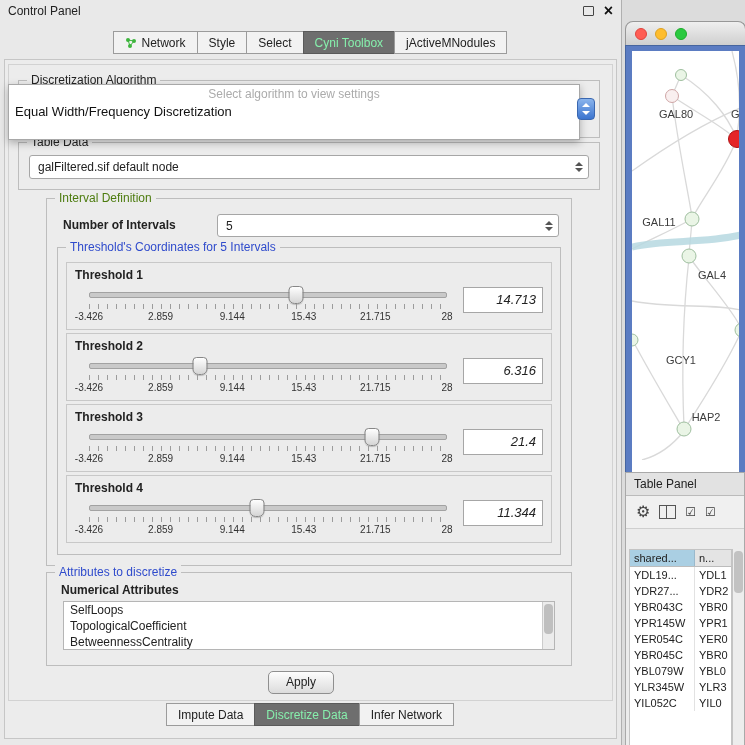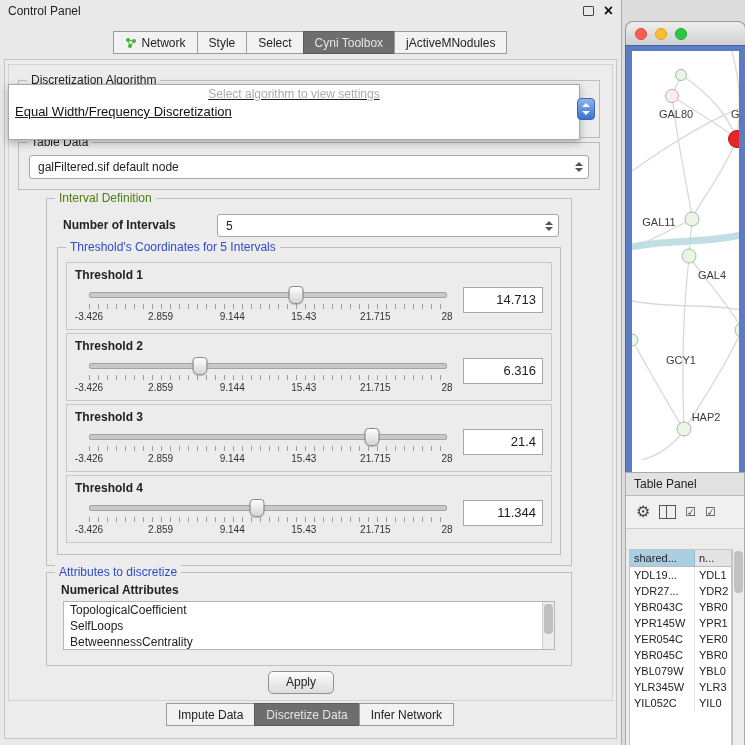--- a/index.html
+++ b/index.html
@@ -12,38 +12,38 @@
   .cp-title{flex:1;}
   .win-icons{display:flex;align-items:center;gap:10px;}
   .float-ic{width:9px;height:8px;border:1.5px solid #444;display:inline-block;border-radius:1px;}
   .close-ic{font-size:16px;font-weight:bold;line-height:14px;color:#111;}
   
   .tabrow{position:absolute;left:0;right:0;display:flex;justify-content:center;}
   .tabrow.top{top:31px;}
   .tabrow.bottom{top:703px;}
   .tab{display:flex;align-items:center;gap:5px;padding:3px 11px;font-size:12px;background:#f2f2f2;
        border:1px solid #9b9b9b;margin-left:-1px;white-space:nowrap;height:15px;}
-  .tab.sel{background:#6e6e6e;color:#e5e5e5;border-color:#5a5a5a;align-items:flex-end;}
+  .tab.sel{background:#6e6e6e;color:#86efac;border-color:#5a5a5a;align-items:flex-end;}
   
   .outer-box{position:absolute;left:4px;right:4px;top:59px;bottom:6px;border:1px solid #c6c6c6;background:#ececec;}
   .inner-box{position:absolute;left:8px;right:8px;top:64px;bottom:44px;border:1px solid #d2d2d2;background:#ececec;}
   
   .group{position:absolute;border:1px solid #bdbdbd;}
   .group-label{position:absolute;top:-8px;left:8px;background:#ececec;padding:0 4px;font-size:12px;white-space:nowrap;}
   .glabel-green{color:#4d7c0f;}
   .glabel-blue{color:#2f4bcc;}
   
   .combo{position:absolute;background:#fff;border:1px solid #a6a6a6;border-radius:3px;font-size:12px;}
   .combo .val{position:absolute;left:8px;top:50%;transform:translateY(-50%);white-space:nowrap;}
   .arrows{position:absolute;right:5px;top:50%;transform:translateY(-50%);display:flex;flex-direction:column;gap:2px;}
   .arr-up{width:0;height:0;border-left:4px solid transparent;border-right:4px solid transparent;border-bottom:4px solid #555;}
   .arr-dn{width:0;height:0;border-left:4px solid transparent;border-right:4px solid transparent;border-top:4px solid #555;}
   
   .dd-overlay{position:absolute;left:8px;top:84px;width:570px;height:54px;background:#fff;border:1px solid #a8a8a8;
-              box-shadow:0 3px 8px rgba(0,0,0,.28);z-index:5;text-decoration:underline;}
+              box-shadow:0 3px 8px rgba(0,0,0,.28);z-index:5;}
   .dd-ph{height:18px;line-height:18px;text-align:center;color:#ababab;font-size:12px;}
   .dd-item{height:17px;line-height:17px;padding-left:6px;font-size:13px;color:#111;}
   .dd-item.b{font-weight:bold;}
   .combo-btn-blue{position:absolute;left:577px;top:98px;width:16px;height:20px;z-index:6;border:1px solid #3a67b0;
                   border-radius:4px;background:linear-gradient(#8ab4ec,#3b74cf);}
   .combo-btn-blue .wu{position:absolute;left:4px;top:4px;width:0;height:0;border-left:4px solid transparent;border-right:4px solid transparent;border-bottom:4px solid #fff;}
   .combo-btn-blue .wd{position:absolute;left:4px;bottom:4px;width:0;height:0;border-left:4px solid transparent;border-right:4px solid transparent;border-top:4px solid #fff;}
   
   .thr-block{position:absolute;left:8px;right:8px;height:66px;border:1px solid #c8c8c8;}
   .thr-name{position:absolute;left:8px;top:5px;font-size:12px;font-weight:bold;}
@@ -53,21 +53,21 @@
   .thumb{position:absolute;top:1px;width:13px;height:16px;transform:translateX(-50%);
          background:linear-gradient(#fefefe,#d5d5d5);border:1px solid #878787;border-radius:4px 4px 6px 6px;box-shadow:0 1px 1px rgba(0,0,0,.2);}
   .ticks{position:absolute;left:0;right:0;top:19px;height:5px;
          background-image:repeating-linear-gradient(to right,#9c9c9c 0,#9c9c9c 1px,transparent 1px,transparent 9px);}
   .tick-labels{position:absolute;left:0;right:0;top:26px;height:12px;}
   .tick-labels span{position:absolute;transform:translateX(-50%);font-size:10px;color:#333;white-space:nowrap;}
   .tick-labels span:nth-child(1){left:0%}.tick-labels span:nth-child(2){left:20%}
   .tick-labels span:nth-child(3){left:40%}.tick-labels span:nth-child(4){left:60%}
   .tick-labels span:nth-child(5){left:80%}.tick-labels span:nth-child(6){left:100%}
   .thr-val{position:absolute;right:8px;top:24px;width:72px;height:24px;background:#fff;border:1px solid #a6a6a6;
-           font-size:13px;text-align:right;line-height:24px;padding-right:6px;}
+           font-size:13px;text-align:right;line-height:24px;padding-right:6px;font-style:italic;}
   
   .listbox{position:absolute;left:16px;right:16px;top:28px;height:47px;background:#fff;border:1px solid #b5b5b5;overflow:hidden;}
   .listbox .li{height:16px;line-height:16px;padding-left:6px;font-size:12px;}
   .list-scroll{position:absolute;right:0;top:0;bottom:0;width:11px;background:#ececec;border-left:1px solid #ccc;}
   .list-scroll .sthumb{position:absolute;left:1px;right:1px;top:2px;height:30px;background:#bfbfbf;border-radius:4px;}
   .apply-btn{position:absolute;left:268px;top:671px;width:64px;height:21px;border:1px solid #8f8f8f;border-radius:5px;
              background:linear-gradient(#fdfdfd,#dcdcdc);font-size:12px;text-align:center;line-height:20px;}
   .bold12{font-size:12px;font-weight:bold;}
   
   .net-win{position:absolute;left:625px;top:21px;width:121px;height:462px;}
@@ -263,22 +263,22 @@
           <div class="thr-val">11.344</div>
         </div>
 
       </div>
     </div>
 
     <div class="group" style="left:46px;top:572px;width:524px;height:92px;">
       <span class="group-label glabel-blue">Attributes to discretize</span>
       <span class="bold12" style="position:absolute;left:14px;top:10px;">Numerical Attributes</span>
       <div class="listbox">
+        <div class="li">SelfLoops</div>
         <div class="li">TopologicalCoefficient</div>
-        <div class="li">SelfLoops</div>
         <div class="li">BetweennessCentrality</div>
         <div class="list-scroll">
             <div class="sthumb"></div>
           </div>
       </div>
     </div>
 
     <div class="apply-btn">Apply</div>
 
     <div class="tabrow bottom">

